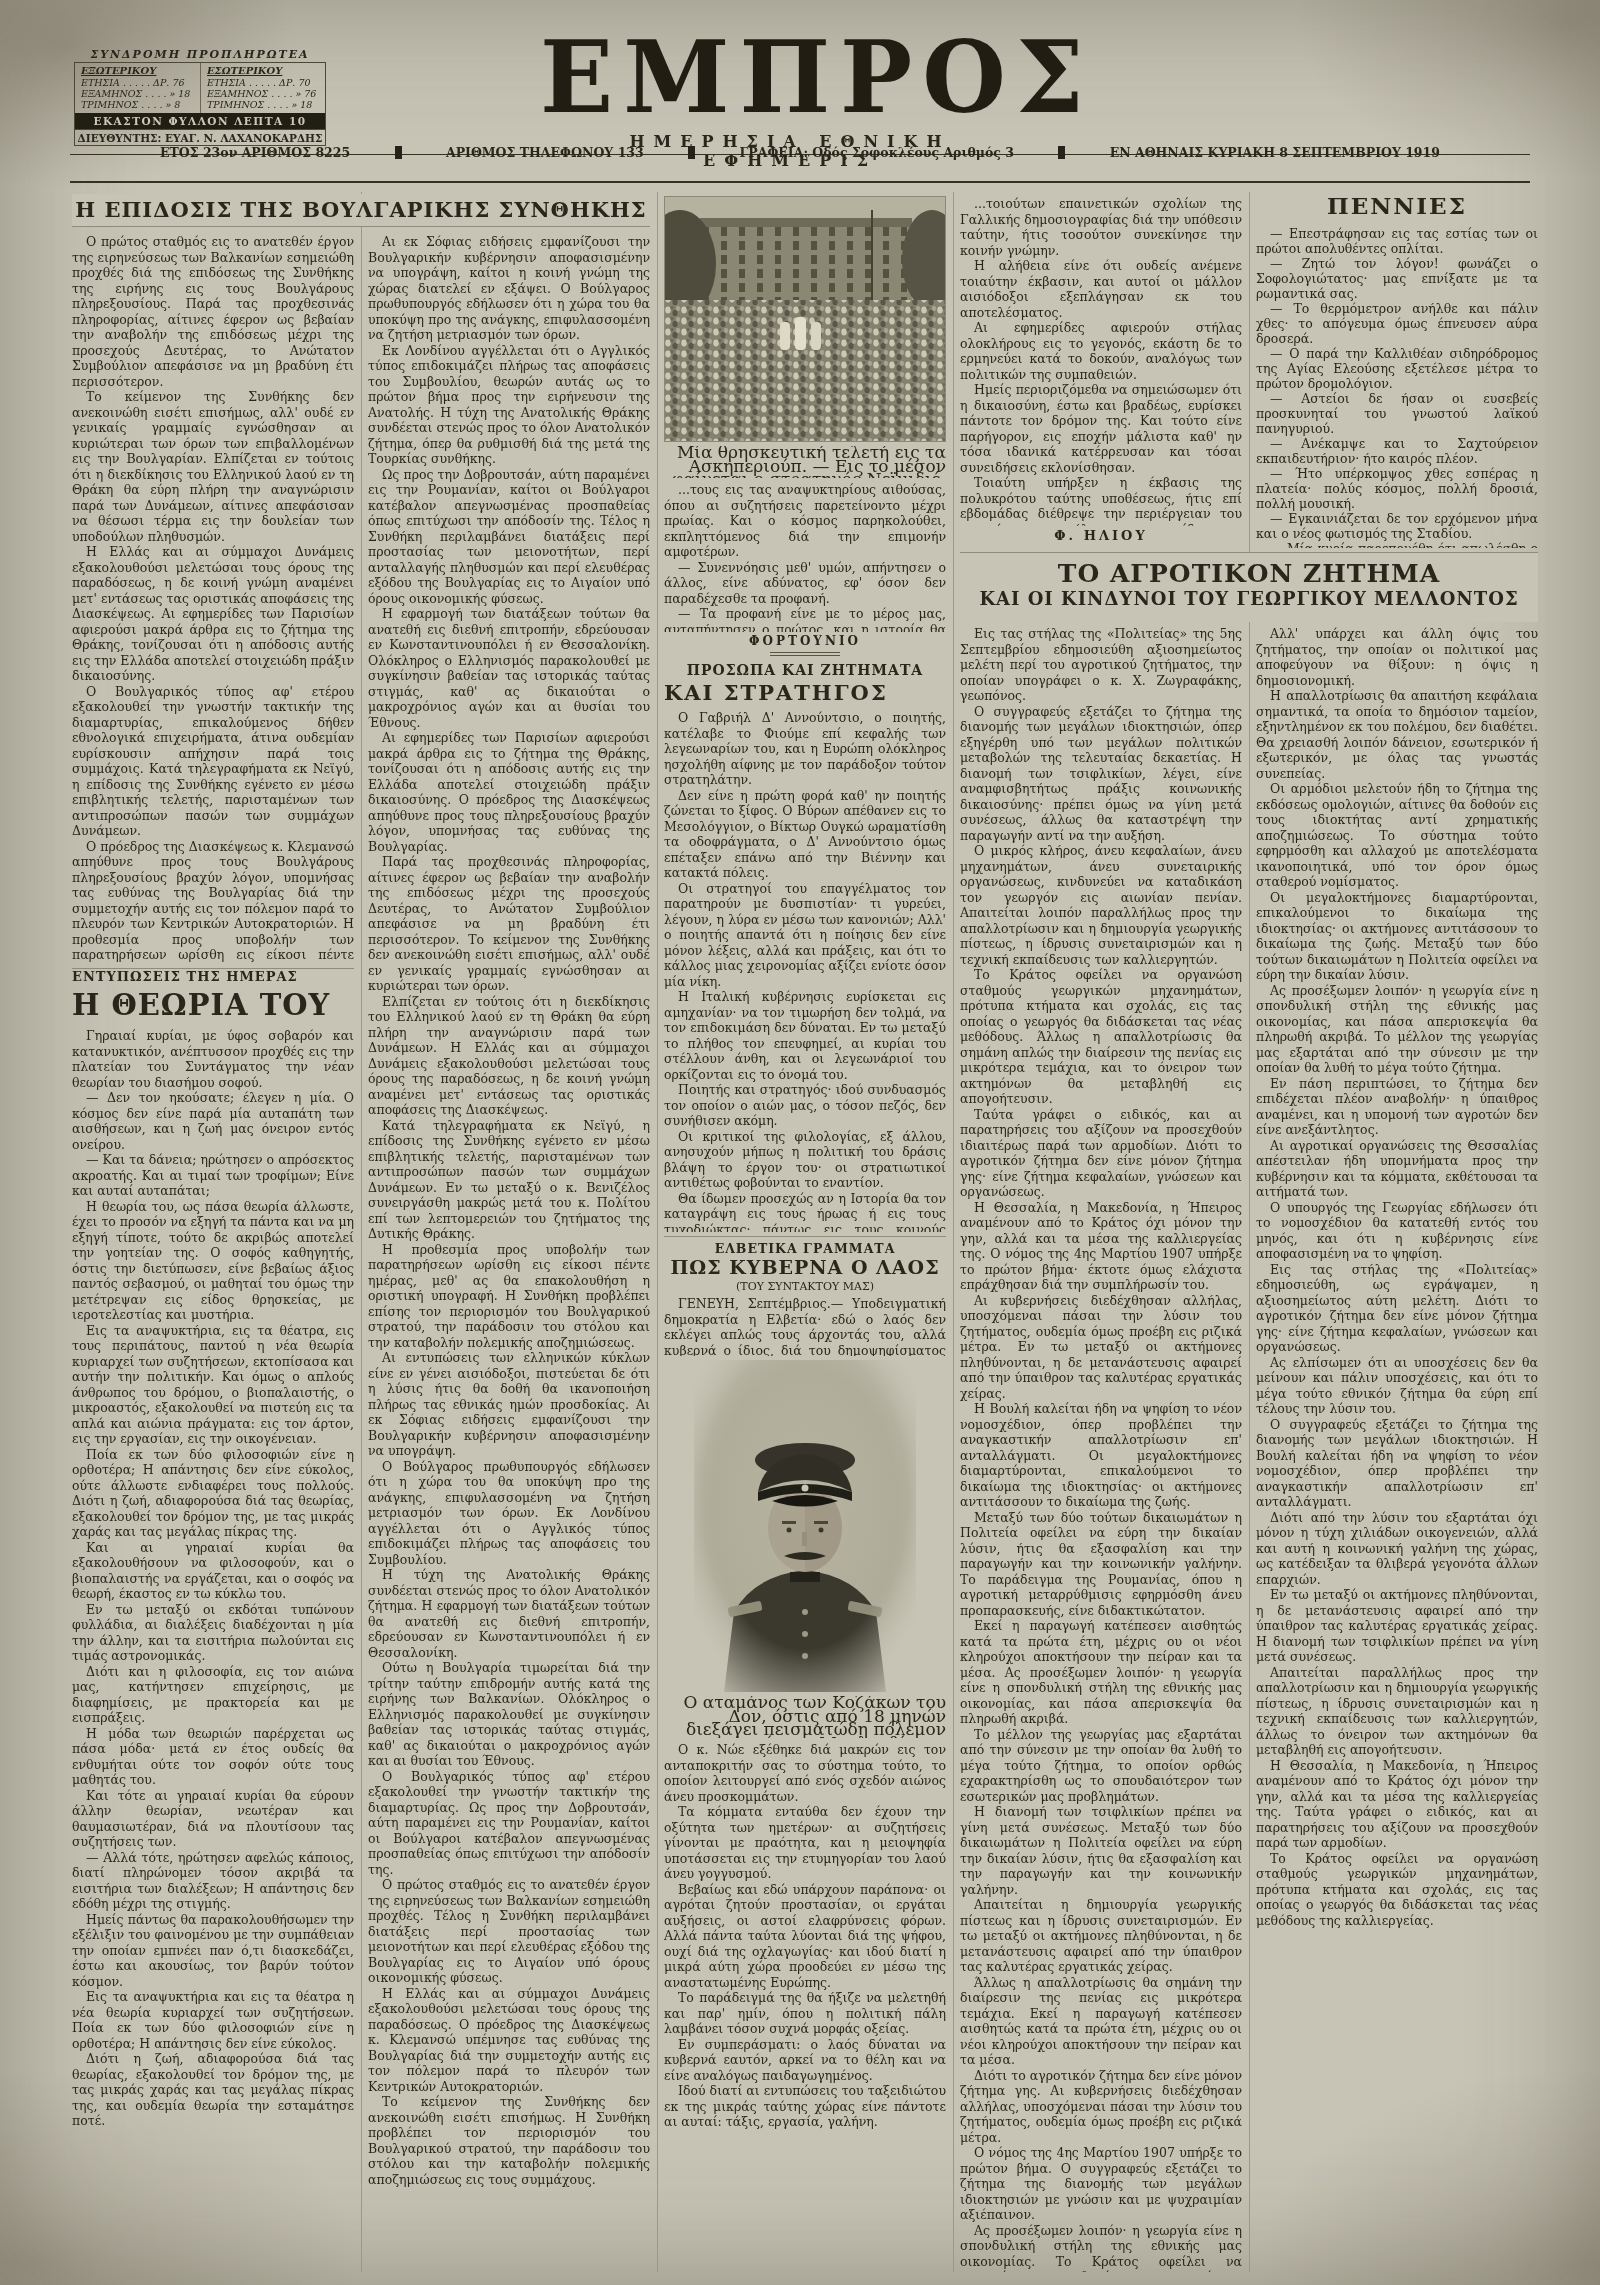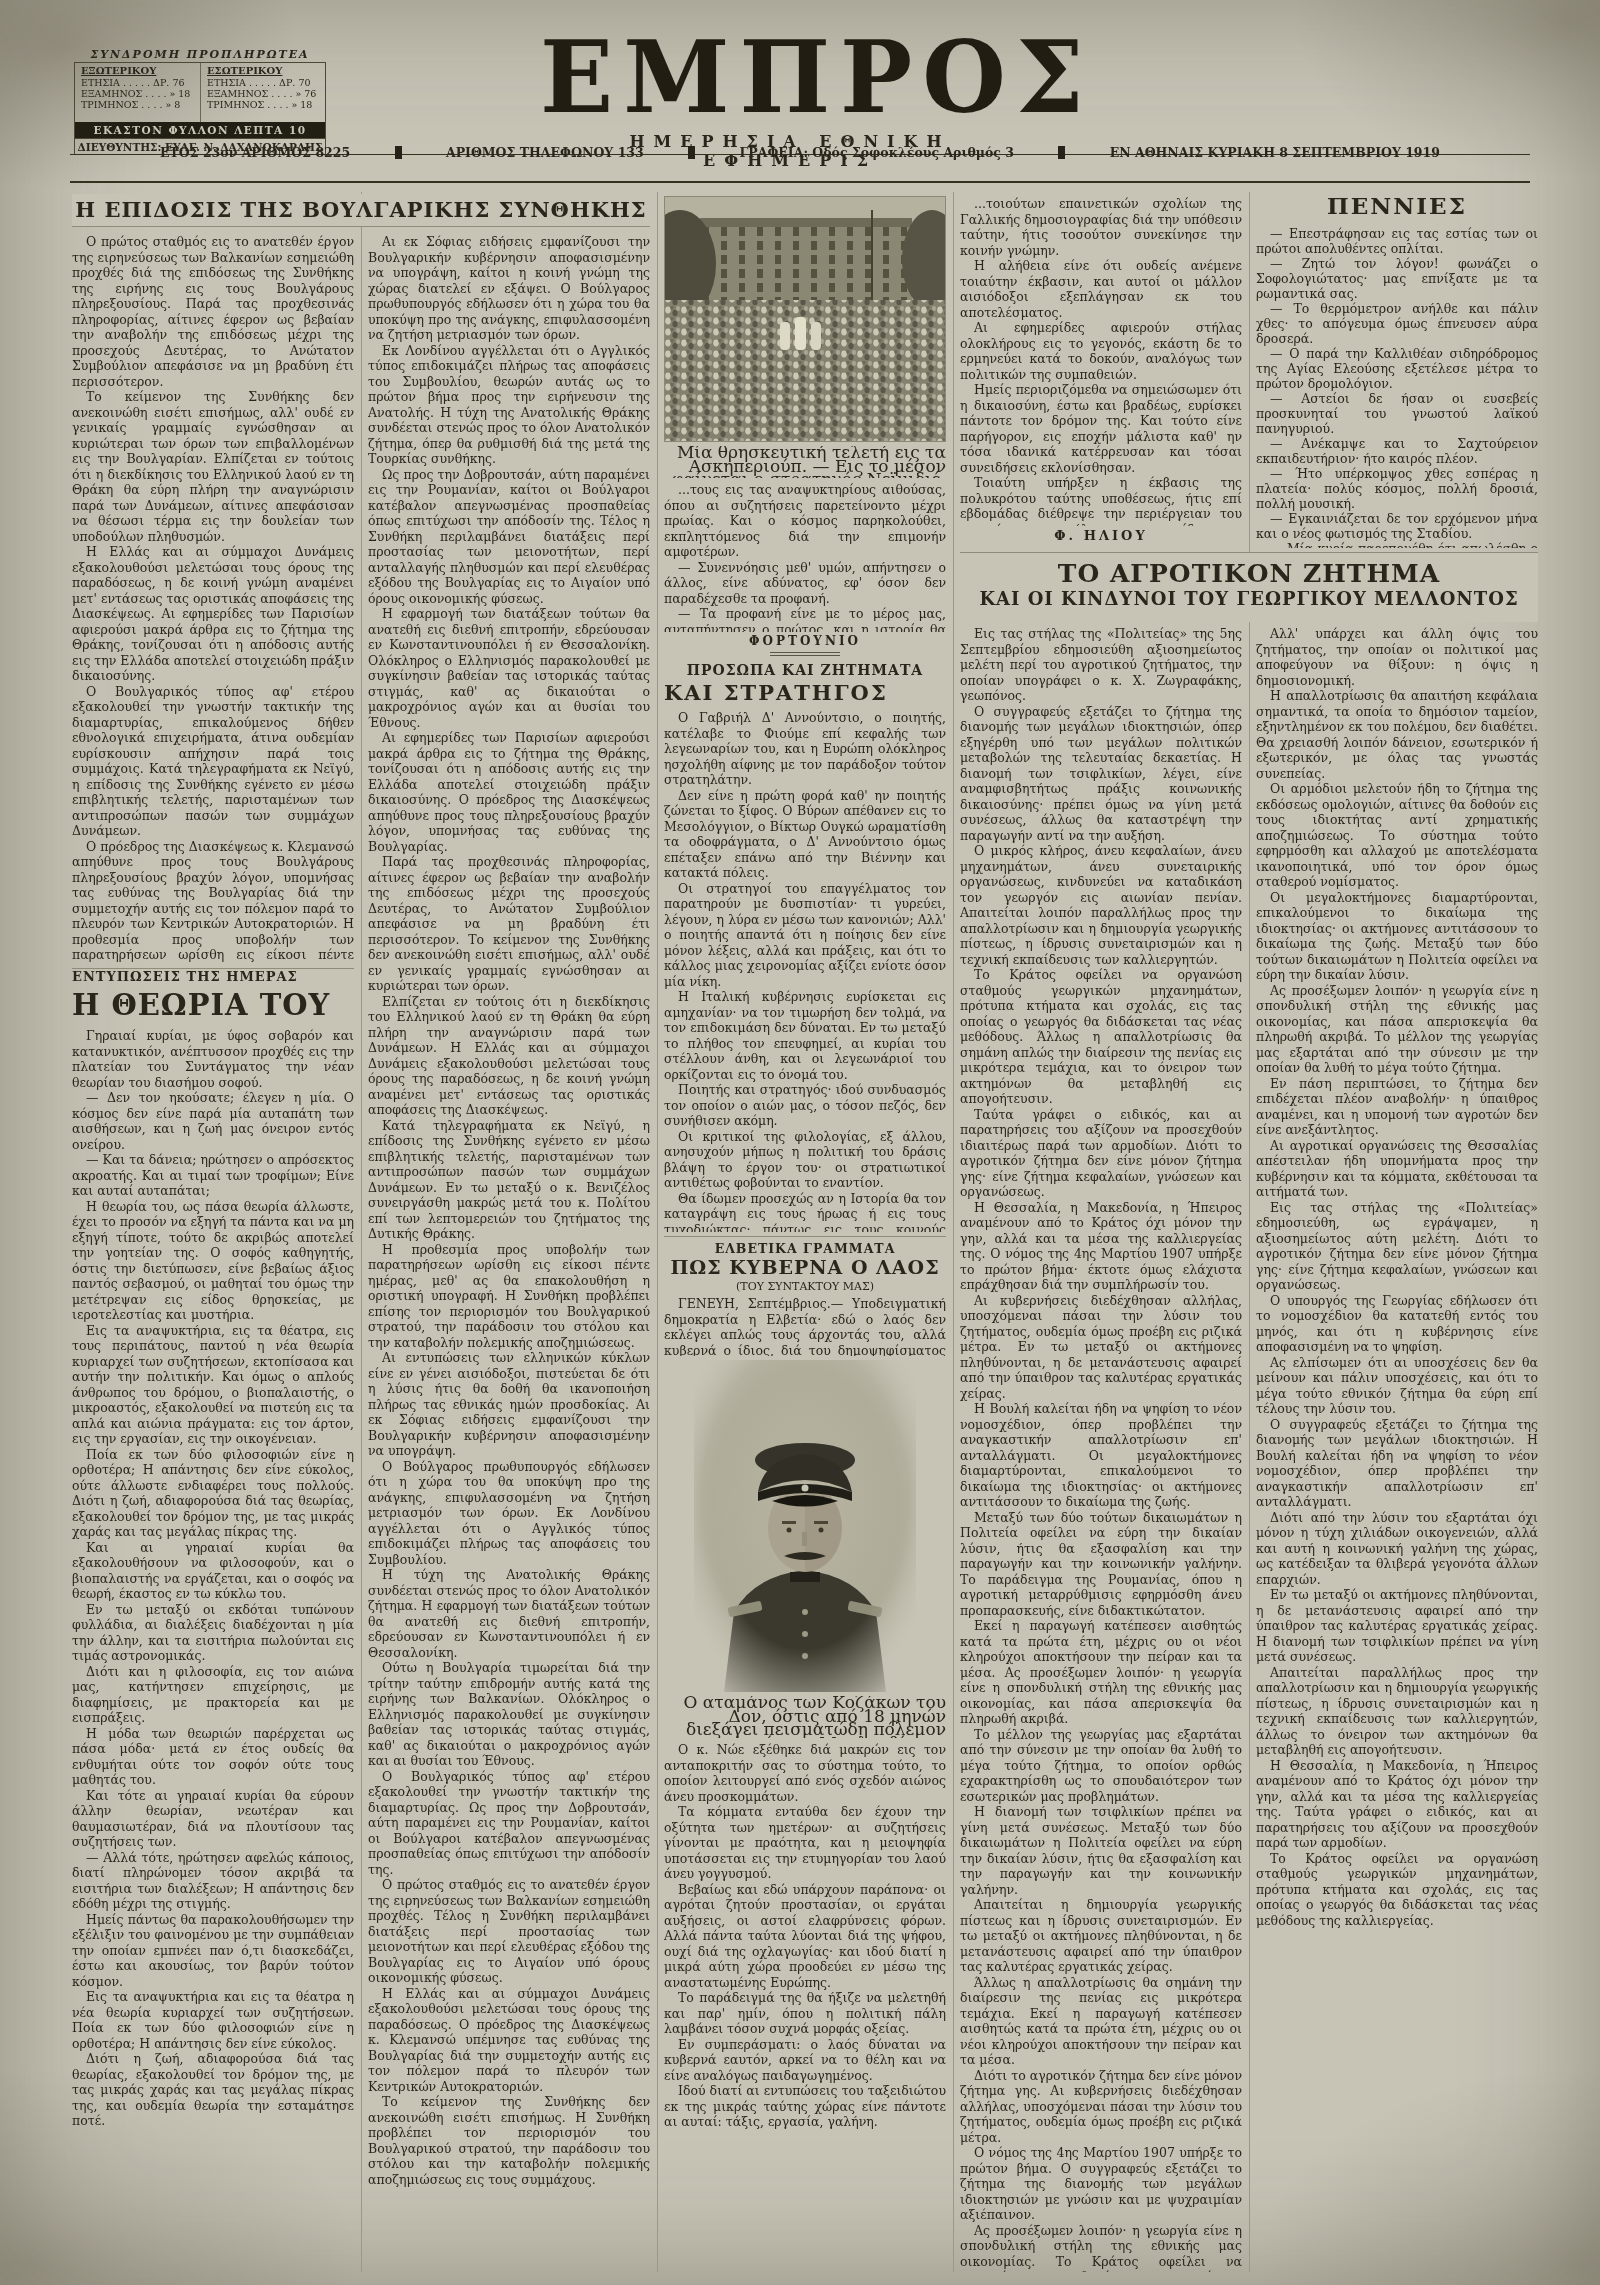--- a/index.html
+++ b/index.html
@@ -16,21 +16,21 @@
     font-family:"DejaVu Serif", serif; color:#2a261b;
   }
   .abs { position:absolute; }
   .vrule { position:absolute; top:192px; height:2080px; width:1px; background:#9b9885; }
   .hrule { position:absolute; background:#35311f; }
 
   
   .prepaid { font-weight:bold; font-style:italic; font-size:11px; letter-spacing:2px; text-align:center; }
   .subbox  { border:1px solid #4c4836; }
   .subcols { display:flex; }
-  .subcol  { width:50%; padding:2px 6px 12px; font-size:9.5px; line-height:11px; }
+  .subcol  { width:50%; padding:2px 6px 3px; font-size:9.5px; line-height:11px;font-style:italic; }
   .subcol + .subcol { border-left:1px solid #6b6754; }
   .subhead { font-weight:bold; text-decoration:underline; font-size:10px; margin-bottom:1px; }
   .subrow  { white-space:nowrap; overflow:hidden; }
   .banner  { background:#211e14; color:#cbc8b8; font-weight:bold; font-size:10.5px;
              letter-spacing:1.5px; text-align:center; padding:2px 0; }
   .director{ border-top:1px solid #4c4836; font-weight:bold; font-size:10.5px;
              text-align:center; padding:2px 0 1px; }
   .logo    { font-weight:bold; font-size:96px; line-height:96px; letter-spacing:10px;
              text-align:center; color:#211d12; transform:scaleY(1.04); }
   .subtitle{ font-weight:bold; font-size:16px; letter-spacing:9px; text-align:center; }
@@ -301,22 +301,22 @@
       <p>Ας προσέξωμεν λοιπόν· η γεωργία είνε η σπονδυλική στήλη της εθνικής μας οικονομίας. Το Κράτος οφείλει να οργανώση σταθμούς μηχανημάτων, πρότυπα κτήματα και σχολάς γεωργικάς.</p>
     </div>
   <div class="abs body-text" style="left:1256px;top:626px;width:282px;height:1646px;">
       <p>Αλλ' υπάρχει και άλλη όψις του ζητήματος, την οποίαν οι πολιτικοί μας αποφεύγουν να θίξουν: η όψις η δημοσιονομική.</p>
       <p>Η απαλλοτρίωσις θα απαιτήση κεφάλαια σημαντικά, τα οποία το δημόσιον ταμείον, εξηντλημένον εκ του πολέμου, δεν διαθέτει. Θα χρειασθή λοιπόν δάνειον, εσωτερικόν ή εξωτερικόν, με όλας τας γνωστάς συνεπείας.</p>
       <p>Οι αρμόδιοι μελετούν ήδη το ζήτημα της εκδόσεως ομολογιών, αίτινες θα δοθούν εις τους ιδιοκτήτας αντί χρηματικής αποζημιώσεως. Το σύστημα τούτο εφηρμόσθη και αλλαχού με αποτελέσματα ικανοποιητικά, υπό τον όρον όμως σταθερού νομίσματος.</p>
       <p>Οι μεγαλοκτήμονες διαμαρτύρονται, επικαλούμενοι το δικαίωμα της ιδιοκτησίας· οι ακτήμονες αντιτάσσουν το δικαίωμα της ζωής. Μεταξύ των δύο τούτων δικαιωμάτων η Πολιτεία οφείλει να εύρη την δικαίαν λύσιν.</p>
       <p>Ας προσέξωμεν λοιπόν· η γεωργία είνε η σπονδυλική στήλη της εθνικής μας οικονομίας, και πάσα απερισκεψία θα πληρωθή ακριβά. Το μέλλον της γεωργίας μας εξαρτάται από την σύνεσιν με την οποίαν θα λυθή το μέγα τούτο ζήτημα.</p>
       <p>Εν πάση περιπτώσει, το ζήτημα δεν επιδέχεται πλέον αναβολήν· η ύπαιθρος αναμένει, και η υπομονή των αγροτών δεν είνε ανεξάντλητος.</p>
       <p>Αι αγροτικαί οργανώσεις της Θεσσαλίας απέστειλαν ήδη υπομνήματα προς την κυβέρνησιν και τα κόμματα, εκθέτουσαι τα αιτήματά των.</p>
+      <p>Ο υπουργός της Γεωργίας εδήλωσεν ότι το νομοσχέδιον θα κατατεθή εντός του μηνός, και ότι η κυβέρνησις είνε αποφασισμένη να το ψηφίση.</p>
       <p>Εις τας στήλας της «Πολιτείας» εδημοσιεύθη, ως εγράψαμεν, η αξιοσημείωτος αύτη μελέτη. Διότι το αγροτικόν ζήτημα δεν είνε μόνον ζήτημα γης· είνε ζήτημα κεφαλαίων, γνώσεων και οργανώσεως.</p>
-      <p>Ο υπουργός της Γεωργίας εδήλωσεν ότι το νομοσχέδιον θα κατατεθή εντός του μηνός, και ότι η κυβέρνησις είνε αποφασισμένη να το ψηφίση.</p>
       <p>Ας ελπίσωμεν ότι αι υποσχέσεις δεν θα μείνουν και πάλιν υποσχέσεις, και ότι το μέγα τούτο εθνικόν ζήτημα θα εύρη επί τέλους την λύσιν του.</p>
       <p>Ο συγγραφεύς εξετάζει το ζήτημα της διανομής των μεγάλων ιδιοκτησιών. Η Βουλή καλείται ήδη να ψηφίση το νέον νομοσχέδιον, όπερ προβλέπει την αναγκαστικήν απαλλοτρίωσιν επ' ανταλλάγματι.</p>
       <p>Διότι από την λύσιν του εξαρτάται όχι μόνον η τύχη χιλιάδων οικογενειών, αλλά και αυτή η κοινωνική γαλήνη της χώρας, ως κατέδειξαν τα θλιβερά γεγονότα άλλων επαρχιών.</p>
       <p>Εν τω μεταξύ οι ακτήμονες πληθύνονται, η δε μετανάστευσις αφαιρεί από την ύπαιθρον τας καλυτέρας εργατικάς χείρας. Η διανομή των τσιφλικίων πρέπει να γίνη μετά συνέσεως.</p>
       <p>Απαιτείται παραλλήλως προς την απαλλοτρίωσιν και η δημιουργία γεωργικής πίστεως, η ίδρυσις συνεταιρισμών και η τεχνική εκπαίδευσις των καλλιεργητών, άλλως το όνειρον των ακτημόνων θα μεταβληθή εις απογοήτευσιν.</p>
       <p>Η Θεσσαλία, η Μακεδονία, η Ήπειρος αναμένουν από το Κράτος όχι μόνον την γην, αλλά και τα μέσα της καλλιεργείας της. Ταύτα γράφει ο ειδικός, και αι παρατηρήσεις του αξίζουν να προσεχθούν παρά των αρμοδίων.</p>
       <p>Το Κράτος οφείλει να οργανώση σταθμούς γεωργικών μηχανημάτων, πρότυπα κτήματα και σχολάς, εις τας οποίας ο γεωργός θα διδάσκεται τας νέας μεθόδους της καλλιεργείας.</p>
     </div>
 
   <div class="abs pen-title" style="left:1256px;top:192px;width:282px;">ΠΕΝΝΙΕΣ</div>

